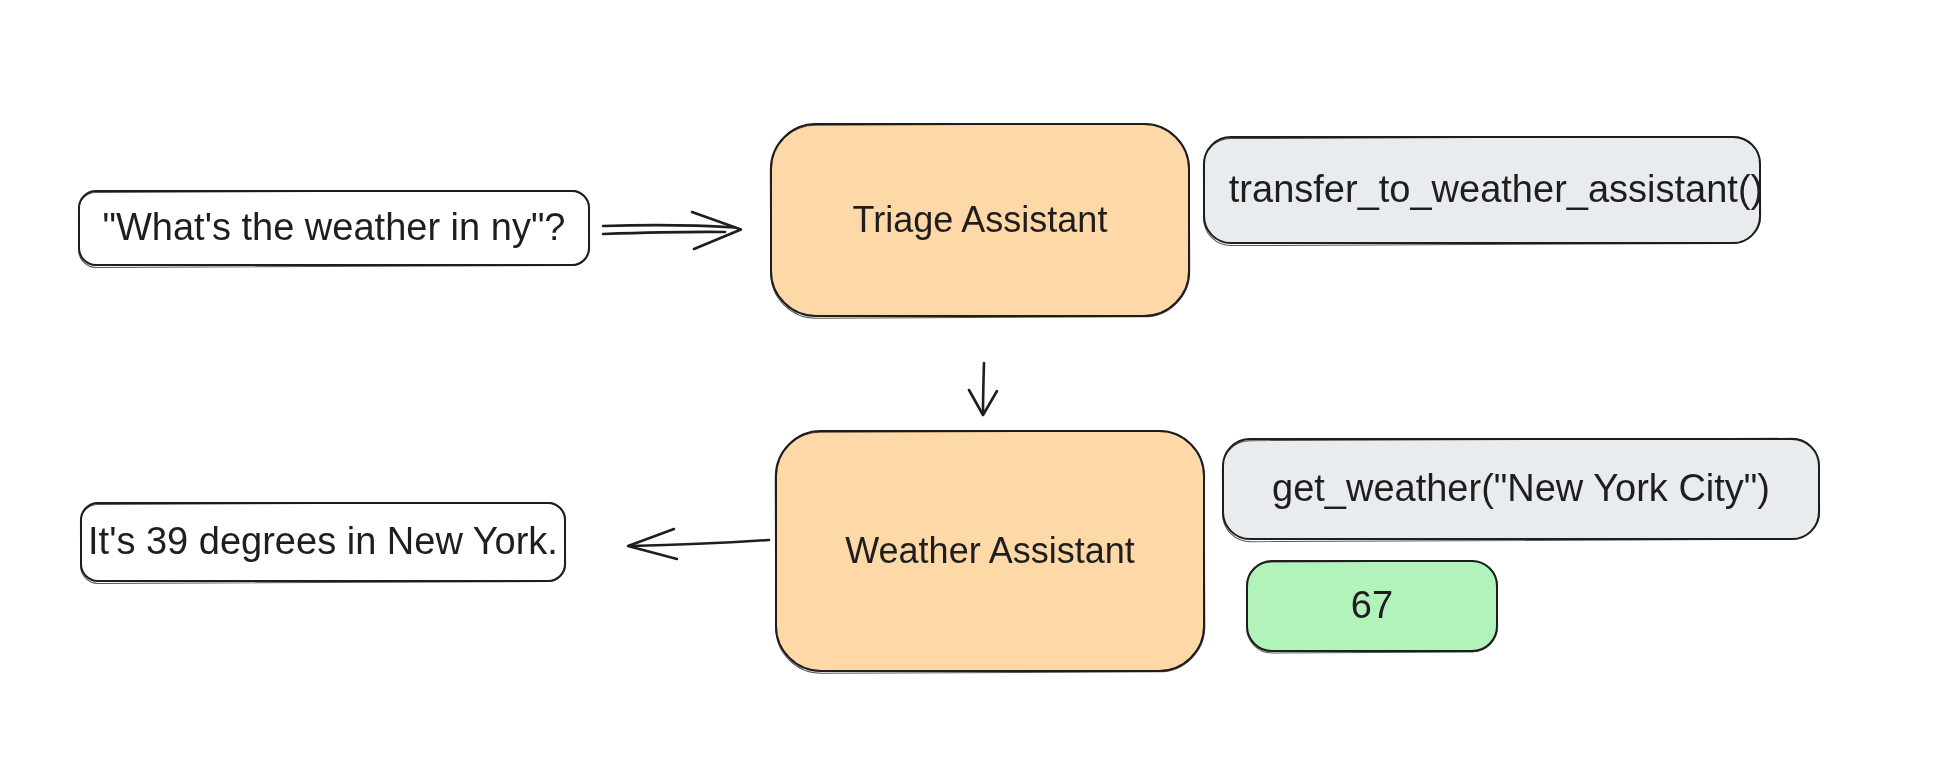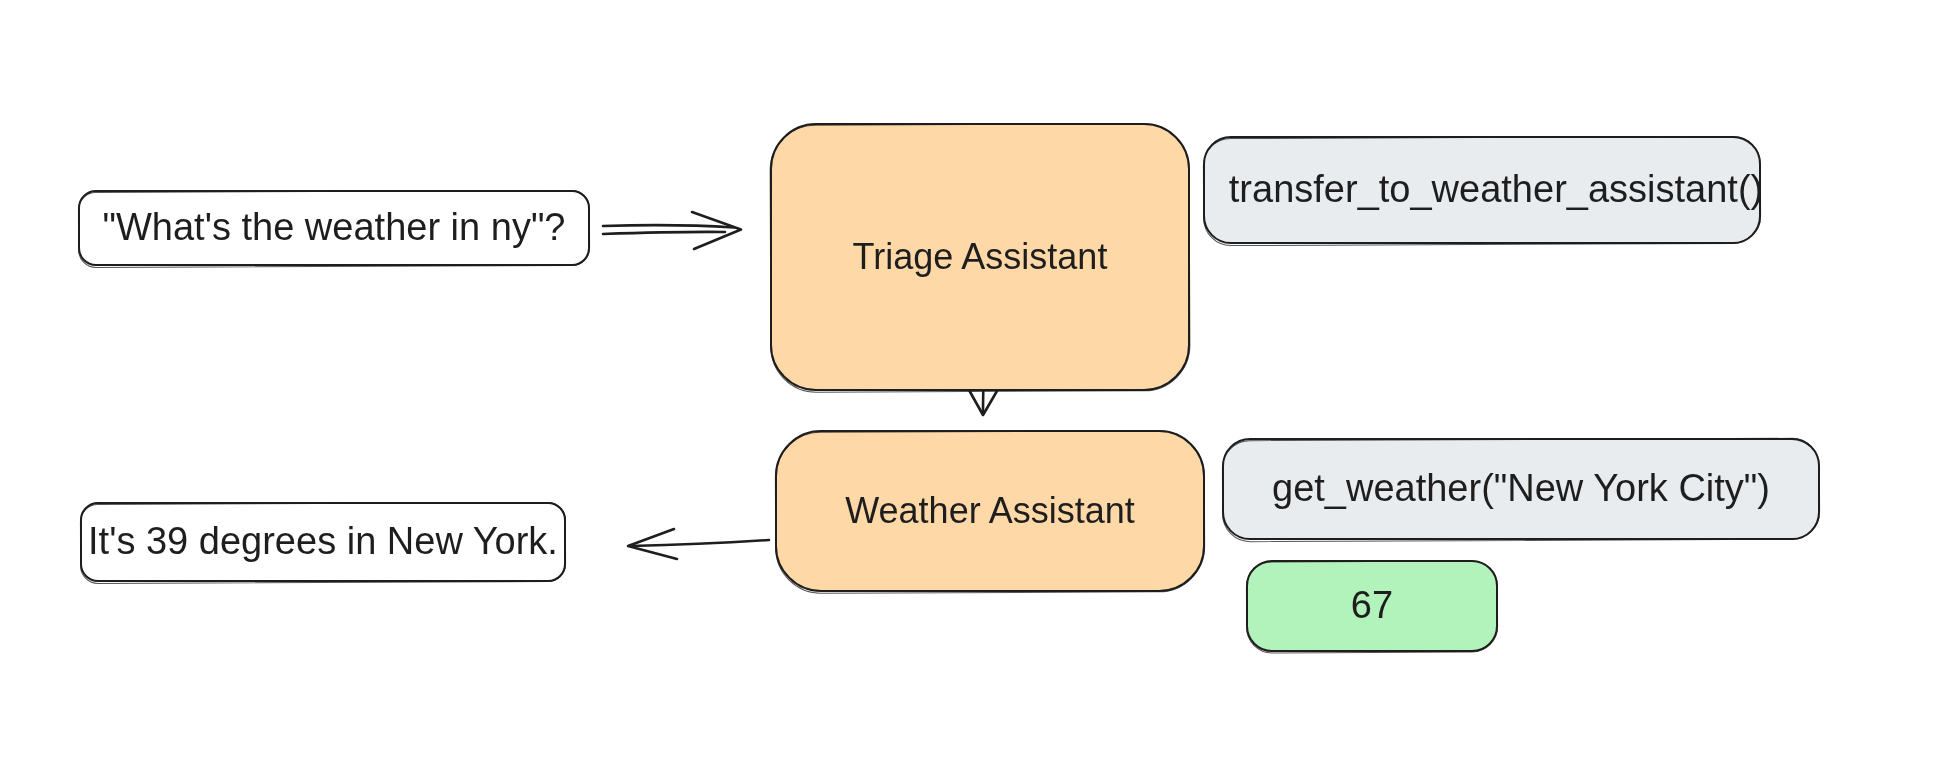--- a/index.html
+++ b/index.html
@@ -51,23 +51,23 @@
     border: 1.6px solid rgba(30, 30, 30, 0.75);
     border-radius: inherit;
     transform: rotate(-0.25deg) translateY(1px);
     pointer-events: none;
   }
   .agent  { background: var(--agent-fill, #ffd8a8); }
   .tool   { background: var(--tool-fill, #e9ecef); }
   .result { background: var(--result-fill, #b2f2bb); }
 
   #user-message   { left: 78px;   top: 190px; width: 512px; height: 76px;  border-radius: 18px; font-size: 38px; }
-  #triage         { left: 770px;  top: 123px; width: 420px; height: 268px; border-radius: 46px; font-size: 36px; }
+  #triage         { left: 770px;  top: 123px; width: 420px; height: 194px; border-radius: 46px; font-size: 36px; }
   #transfer-call  { left: 1203px; top: 136px; width: 558px; height: 108px; border-radius: 28px; font-size: 38px; padding-left: 28px; }
-  #weather        { left: 775px;  top: 430px; width: 430px; height: 162px; border-radius: 46px; font-size: 36px; }
+  #weather        { left: 775px;  top: 430px; width: 430px; height: 242px; border-radius: 46px; font-size: 36px; }
   #get-weather    { left: 1222px; top: 438px; width: 598px; height: 102px; border-radius: 28px; font-size: 38px; }
   #tool-result    { left: 1246px; top: 560px; width: 252px; height: 92px;  border-radius: 26px; font-size: 38px; }
   #final-message  { left: 80px;   top: 502px; width: 486px; height: 80px;  border-radius: 18px; font-size: 38px; }
 </style>
 </head>
 <body>
 
 <div class="canvas">
 
   <svg class="arrows" viewBox="0 0 1938 770" xmlns="http://www.w3.org/2000/svg">

